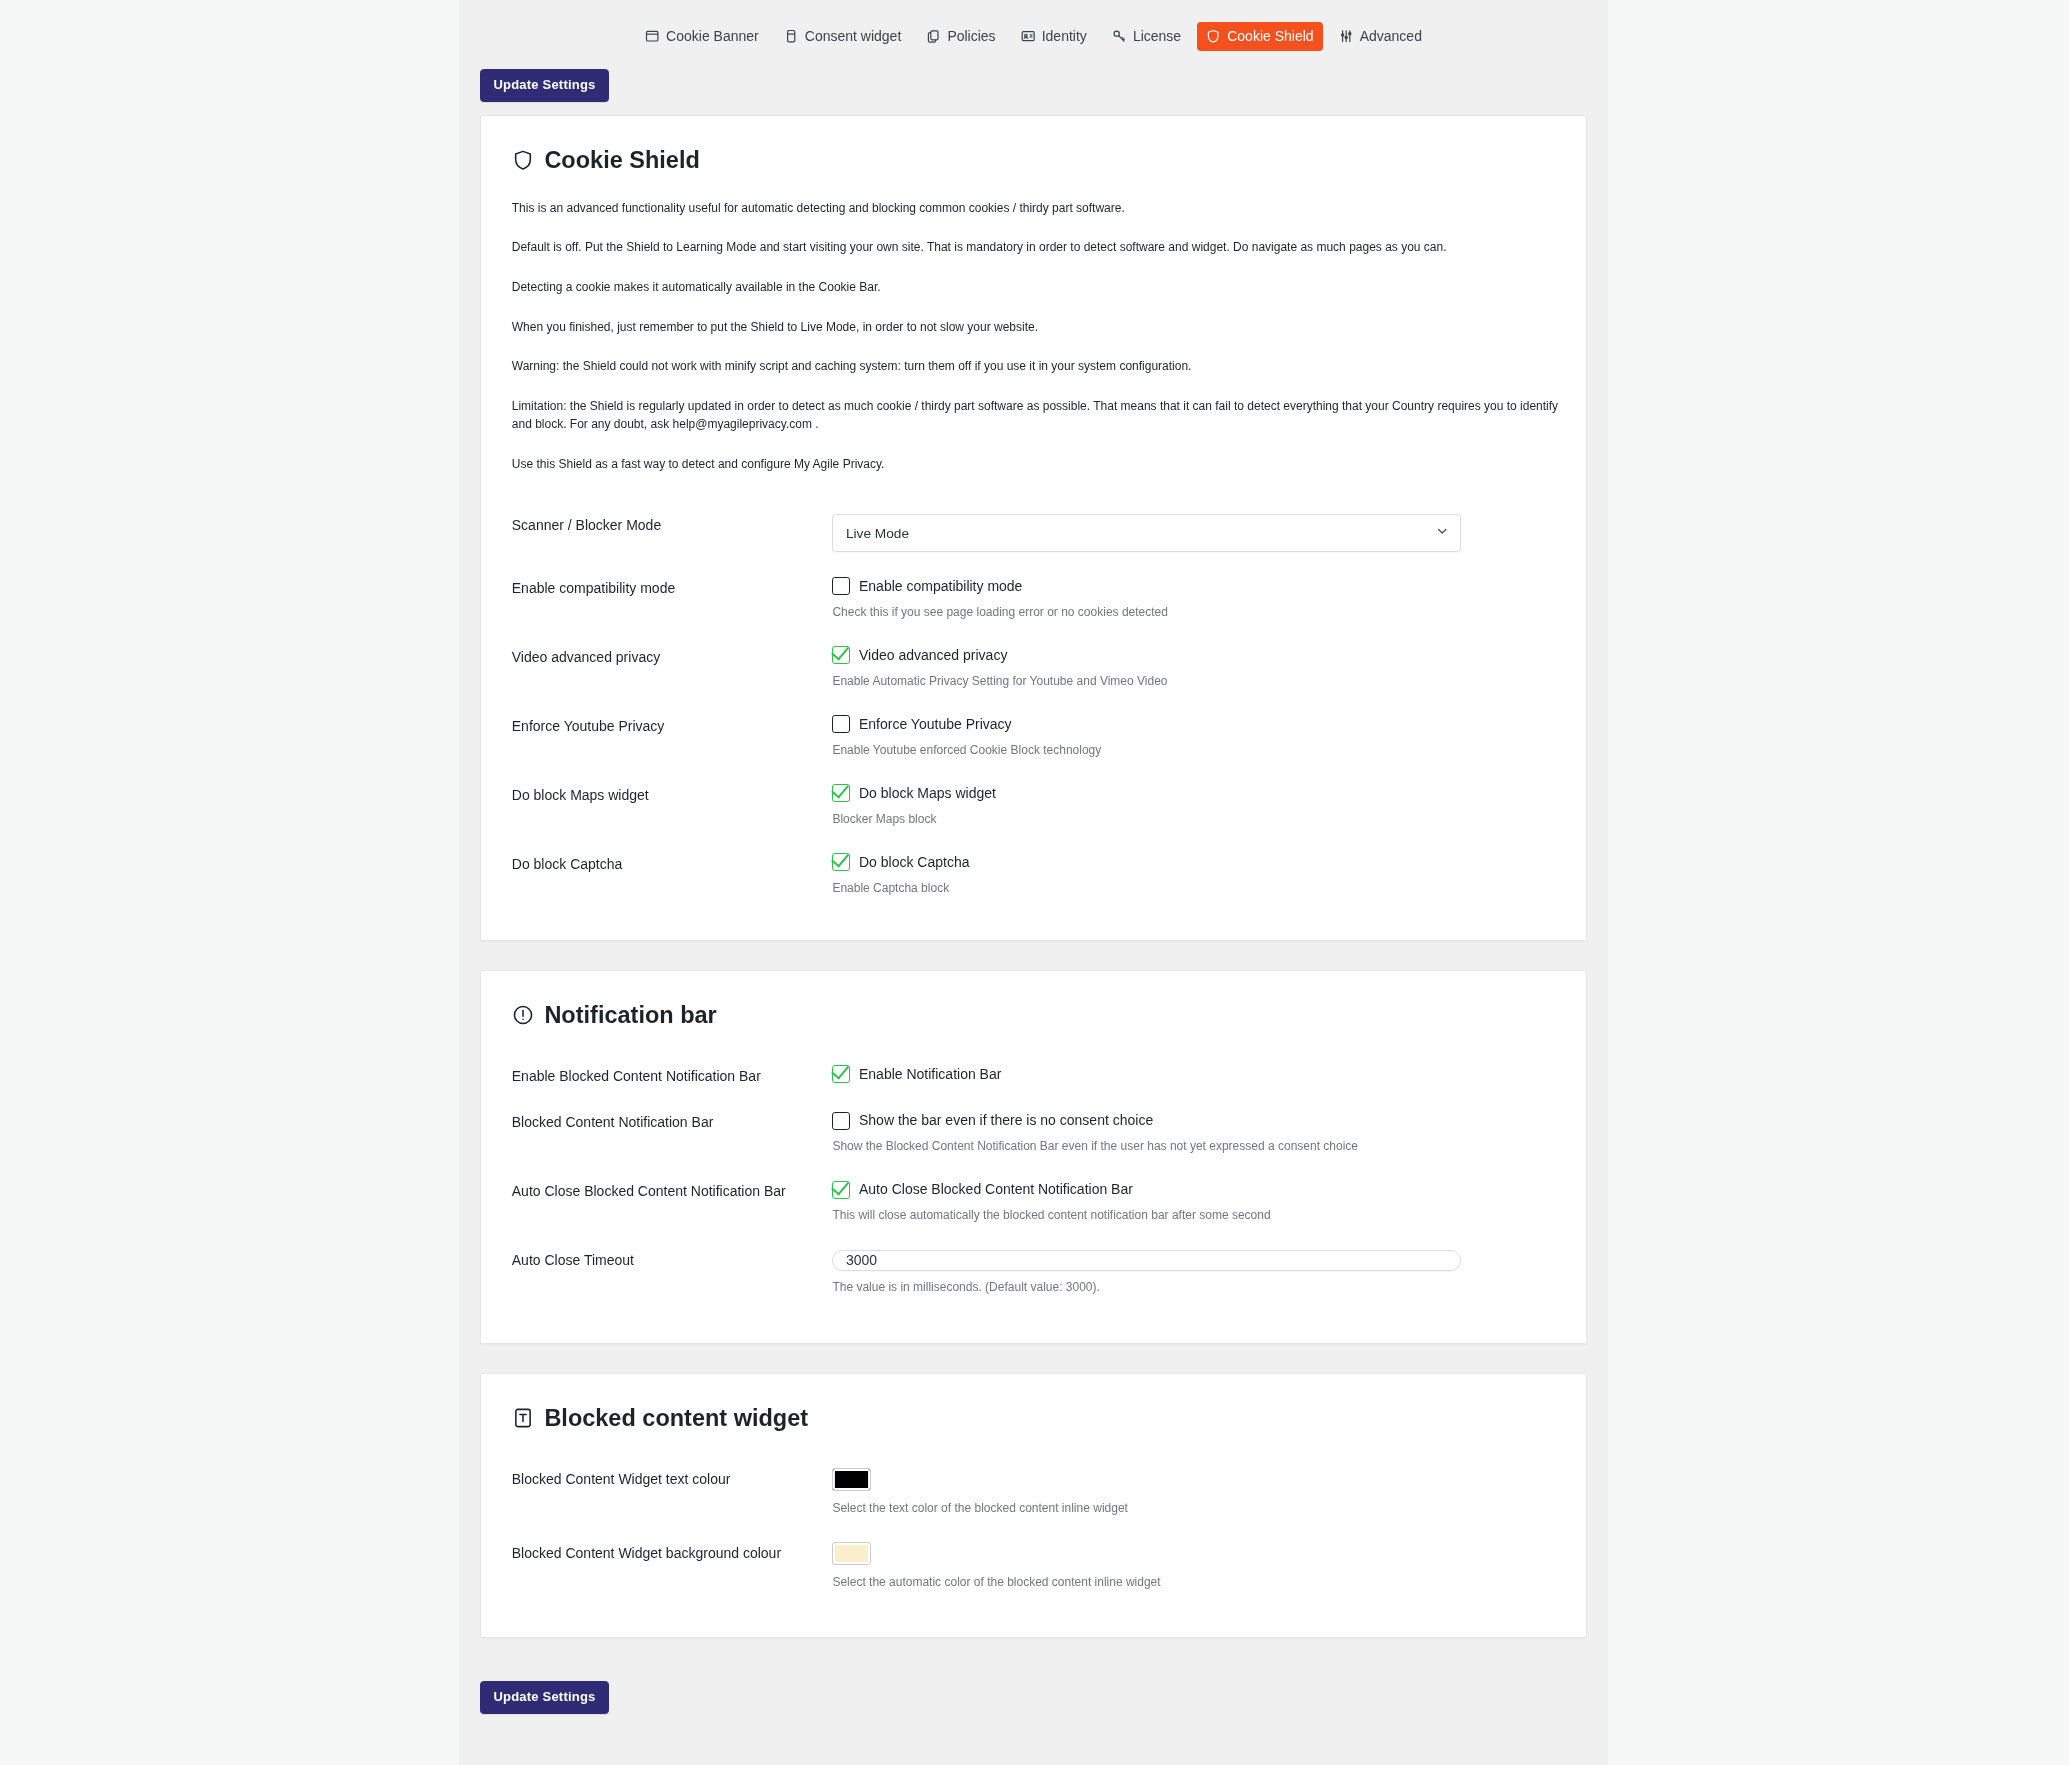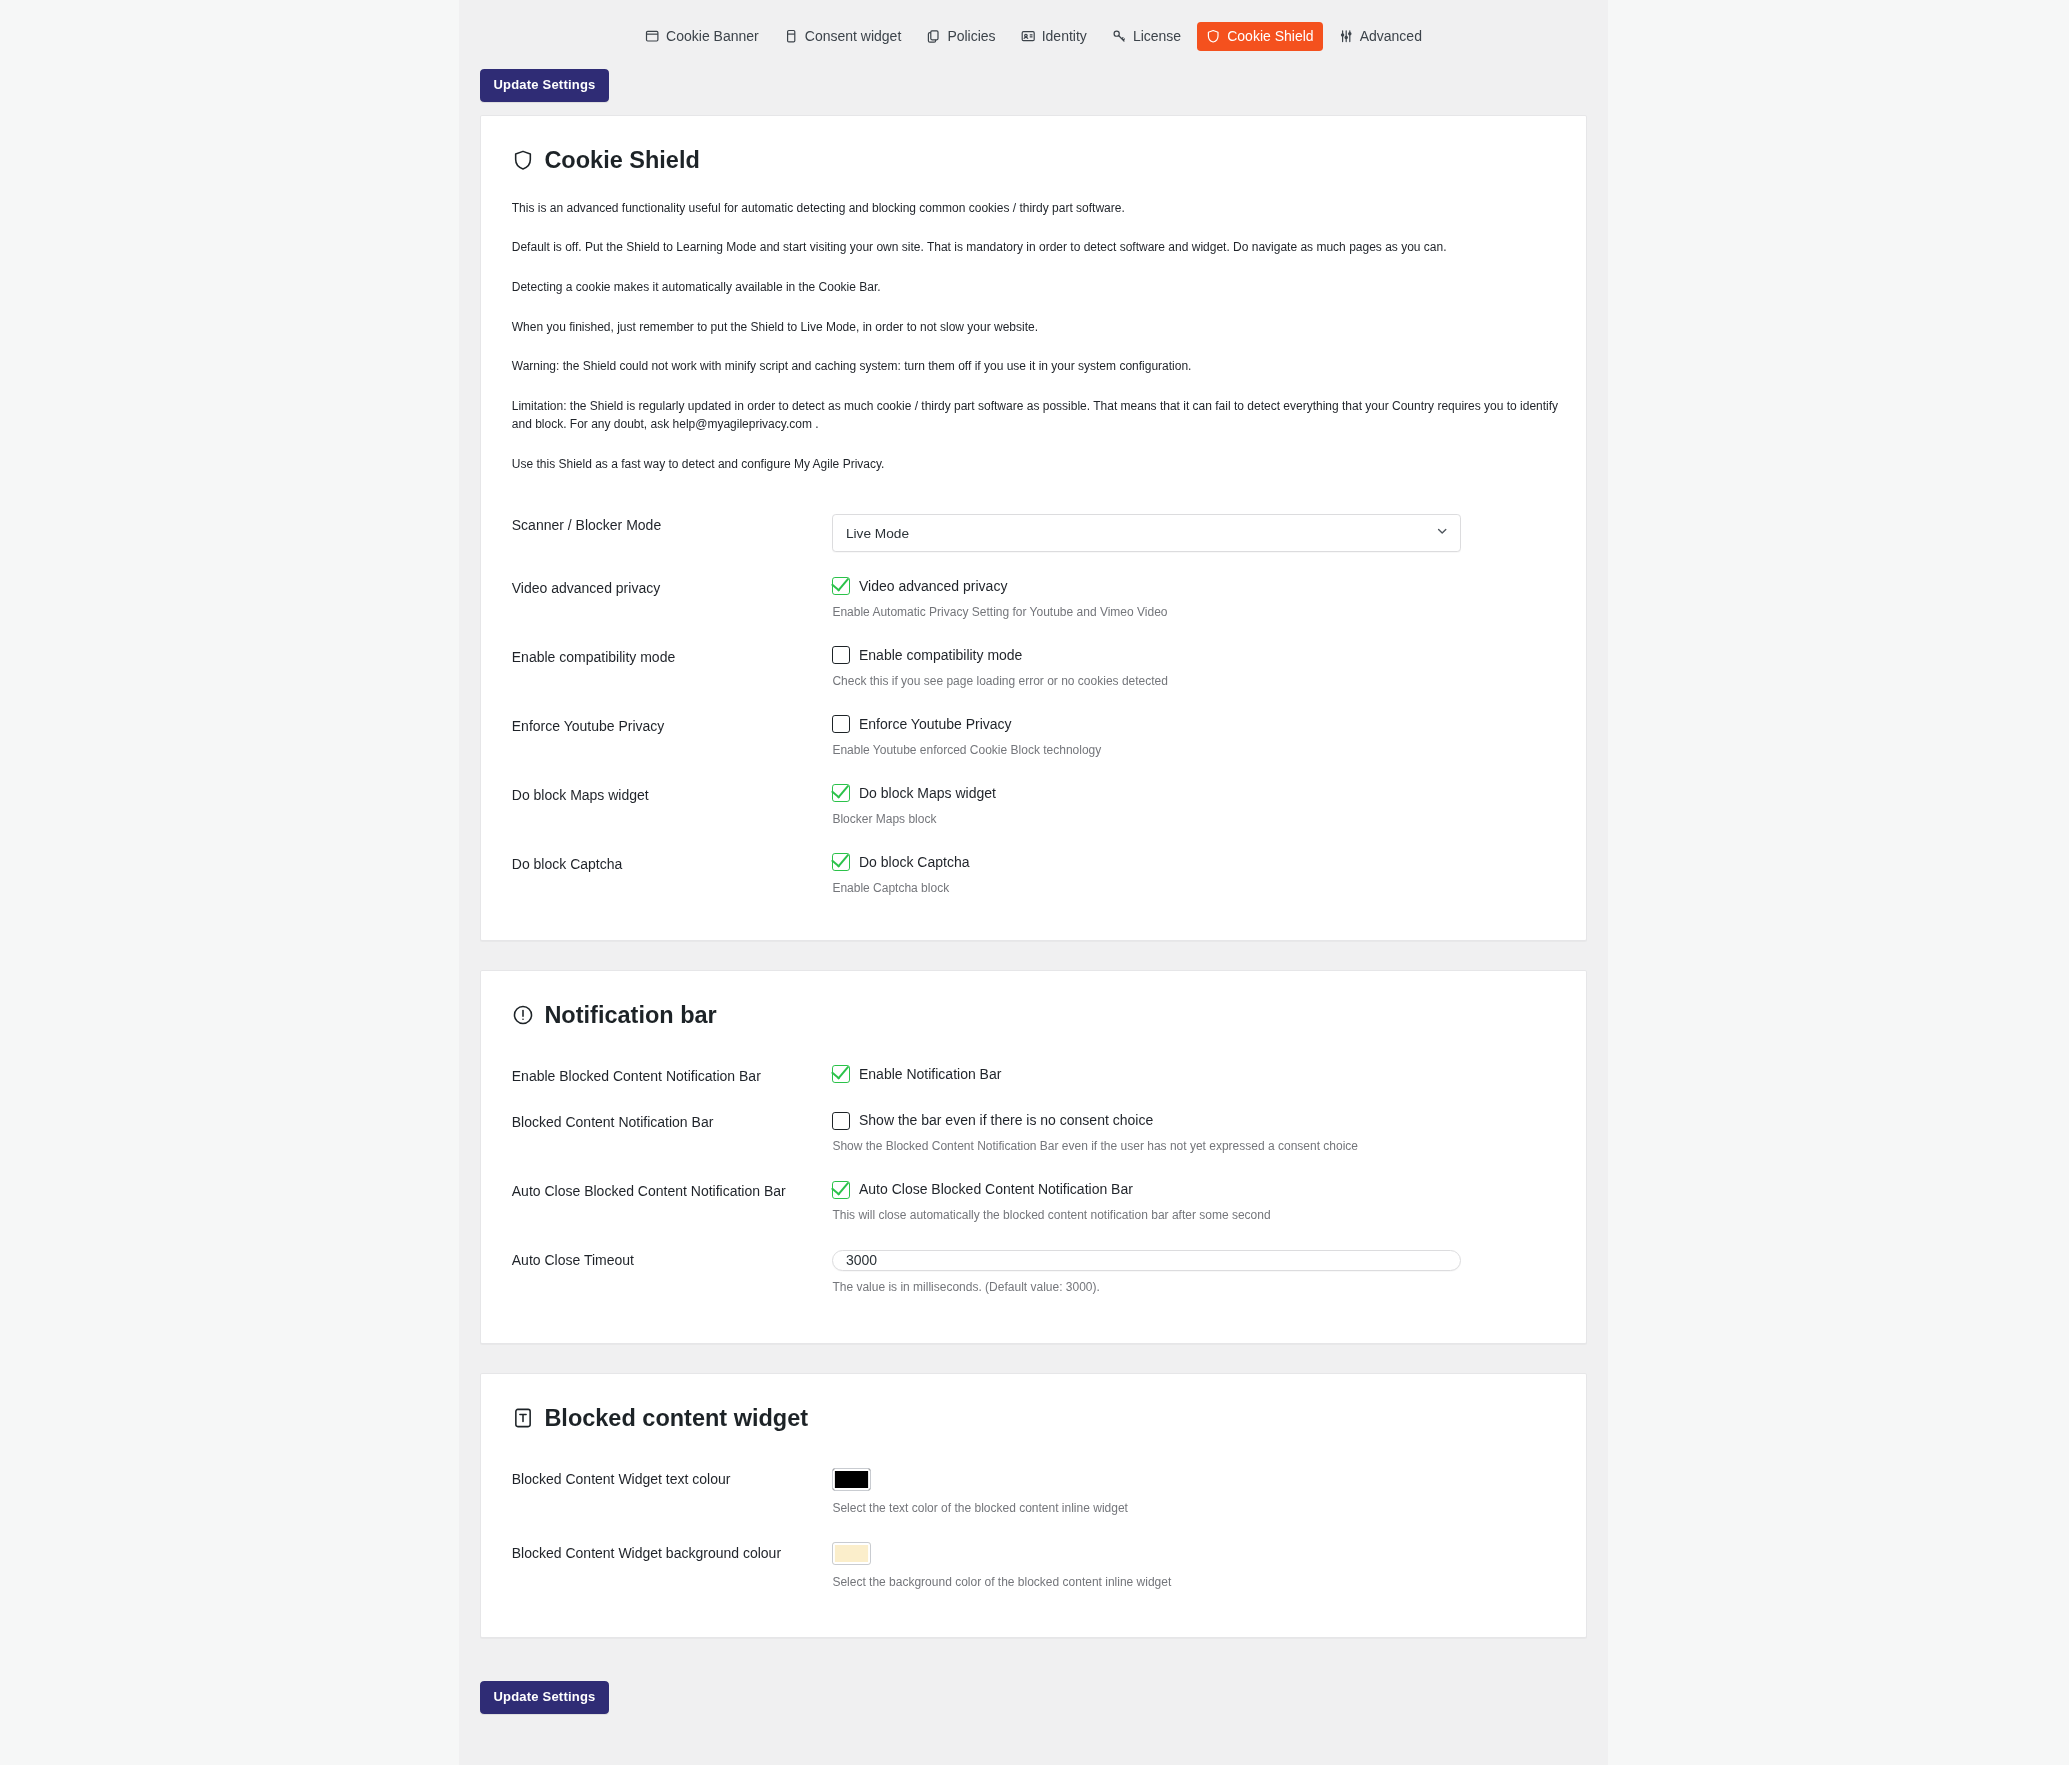--- a/index.html
+++ b/index.html
@@ -216,37 +216,37 @@
                 <td class="fld-cell">
                   <div class="select-box">
                     <span class="val">Live Mode</span>
                     <span class="chev"><svg width="14.4" height="14.4" viewBox="0 0 24 24" fill="none" stroke="#50575e" stroke-width="2.3" stroke-linecap="round" stroke-linejoin="round">
                         <path d="M6 9.5l6 6 6-6"></path>
                       </svg></span>
                   </div>
                 </td>
               </tr>
               <tr class="form-row">
-                <td class="lbl-cell">Video advanced privacy</td>
-                <td class="fld-cell">
-                  <label class="chk-line">
-                    <span class="chk-box on"></span>
-                    <span class="chk-label">Video advanced privacy</span>
-                  </label>
-                  <div class="hint">Enable Automatic Privacy Setting for Youtube and Vimeo Video</div>
-                </td>
-              </tr>
-              <tr class="form-row">
                 <td class="lbl-cell">Enable compatibility mode</td>
                 <td class="fld-cell">
                   <label class="chk-line">
                     <span class="chk-box off"></span>
                     <span class="chk-label">Enable compatibility mode</span>
                   </label>
                   <div class="hint">Check this if you see page loading error or no cookies detected</div>
+                </td>
+              </tr>
+              <tr class="form-row">
+                <td class="lbl-cell">Video advanced privacy</td>
+                <td class="fld-cell">
+                  <label class="chk-line">
+                    <span class="chk-box on"></span>
+                    <span class="chk-label">Video advanced privacy</span>
+                  </label>
+                  <div class="hint">Enable Automatic Privacy Setting for Youtube and Vimeo Video</div>
                 </td>
               </tr>
               <tr class="form-row">
                 <td class="lbl-cell">Enforce Youtube Privacy</td>
                 <td class="fld-cell">
                   <label class="chk-line">
                     <span class="chk-box off"></span>
                     <span class="chk-label">Enforce Youtube Privacy</span>
                   </label>
                   <div class="hint">Enable Youtube enforced Cookie Block technology</div>
@@ -342,21 +342,21 @@
                 <td class="lbl-cell">Blocked Content Widget text colour</td>
                 <td class="fld-cell">
                   <span class="swatch" style="background: rgb(0, 0, 0);"></span>
                   <div class="hint">Select the text color of the blocked content inline widget</div>
                 </td>
               </tr>
               <tr class="form-row">
                 <td class="lbl-cell">Blocked Content Widget background colour</td>
                 <td class="fld-cell">
                   <span class="swatch" style="background: rgb(251, 238, 203);"></span>
-                  <div class="hint">Select the background color of the blocked content inline widget</div>
+                  <div class="hint">Select the automatic color of the blocked content inline widget</div>
                 </td>
               </tr>
             </tbody>
         </table>
       </div>
 
       <div class="btn-row-bottom" style="margin-top:-7.7px;">
         <button class="btn-primary">Update Settings</button>
       </div>
 

